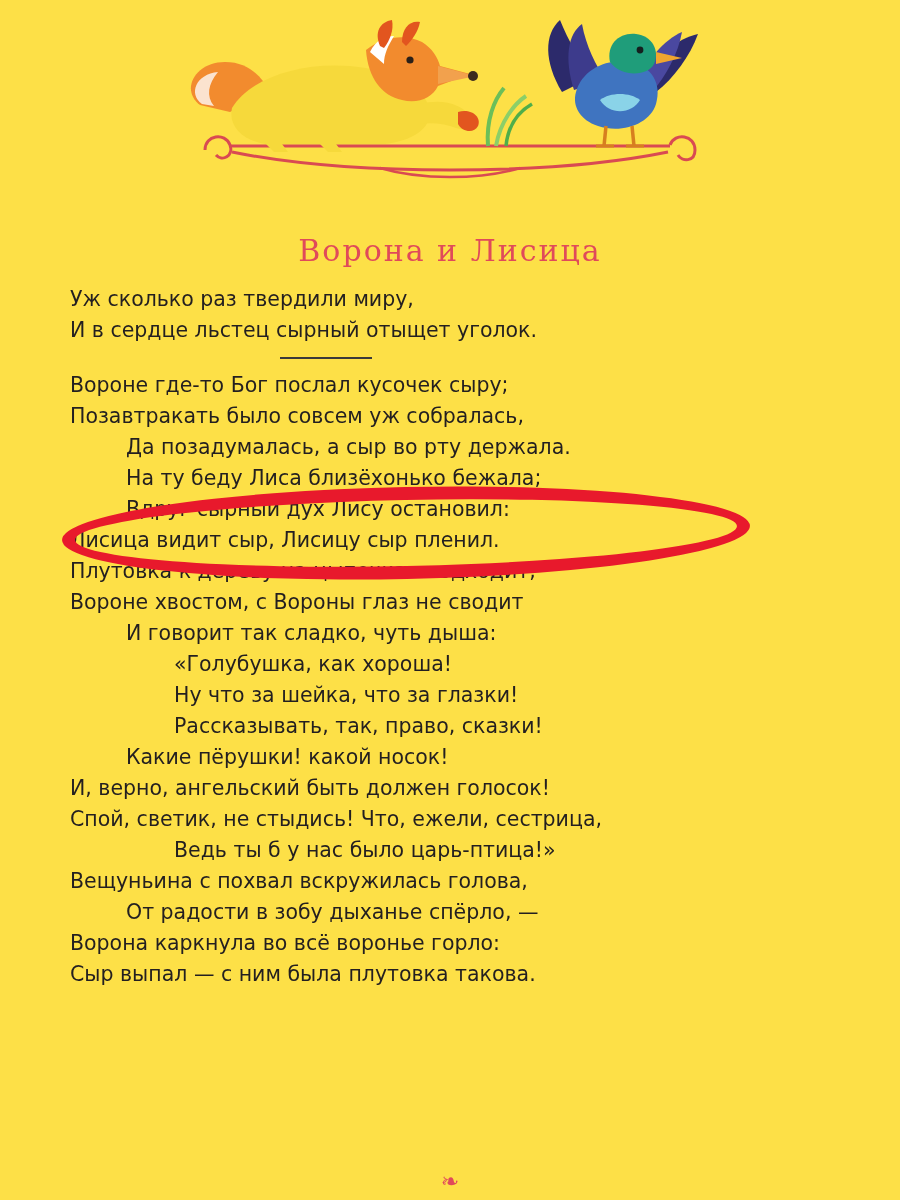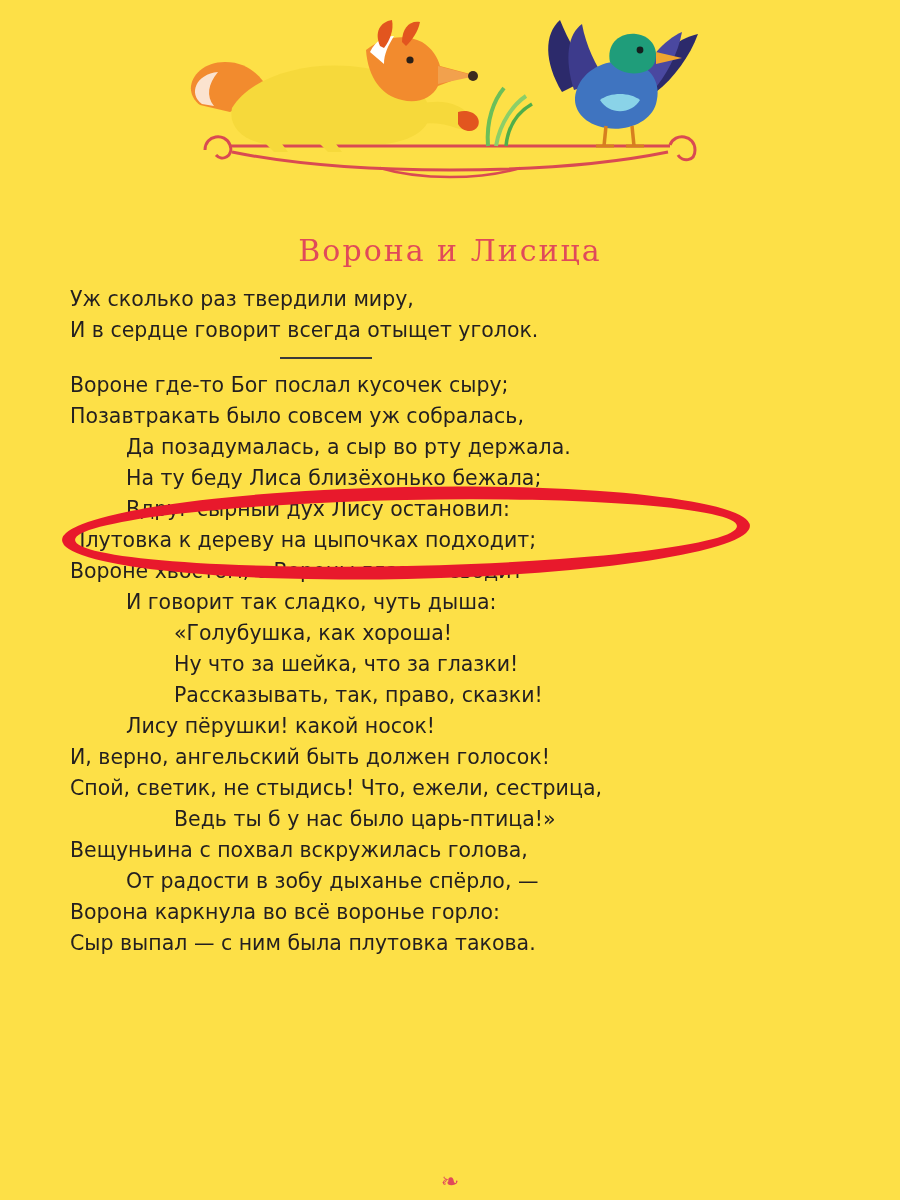--- a/index.html
+++ b/index.html
@@ -162,38 +162,39 @@
       </g>
     </svg>
   </div>
 
   <h1 class="fable-title">Ворона и Лисица</h1>
 
   <div class="poem">
 
     <div>
       <div class="line">Уж сколько раз твердили миру,</div>
-      <div class="line">И в сердце говорит всегда отыщет уголок.</div>
+      <div class="line">И в сердце льстец сырный отыщет уголок.</div>
     </div>
 
     <div class="stanza-divider"></div>
 
     <div>
       <div class="line">Вороне где-то Бог послал кусочек сыру;</div>
       <div class="line">Позавтракать было совсем уж собралась,</div>
       <div class="line indent-1">Да позадумалась, а сыр во рту держала.</div>
       <div class="line indent-1">На ту беду Лиса близёхонько бежала;</div>
       <div class="line indent-1">Вдруг сырный дух Лису остановил:</div>
+      <div class="line">Лисица видит сыр, Лисицу сыр пленил.</div>
       <div class="line">Плутовка к дереву на цыпочках подходит;</div>
       <div class="line">Вороне хвостом, с Вороны глаз не сводит</div>
       <div class="line indent-1">И говорит так сладко, чуть дыша:</div>
       <div class="line indent-2">«Голубушка, как хороша!</div>
       <div class="line indent-2">Ну что за шейка, что за глазки!</div>
       <div class="line indent-2">Рассказывать, так, право, сказки!</div>
-      <div class="line indent-1">Лису пёрушки! какой носок!</div>
+      <div class="line indent-1">Какие пёрушки! какой носок!</div>
       <div class="line">И, верно, ангельский быть должен голосок!</div>
       <div class="line">Спой, светик, не стыдись! Что, ежели, сестрица,</div>
       <div class="line indent-2">Ведь ты б у нас было царь-птица!»</div>
       <div class="line">Вещуньина с похвал вскружилась голова,</div>
       <div class="line indent-1">От радости в зобу дыханье спёрло, —</div>
       <div class="line">Ворона каркнула во всё воронье горло:</div>
       <div class="line">Сыр выпал — с ним была плутовка такова.</div>
     </div>
   </div>
 

